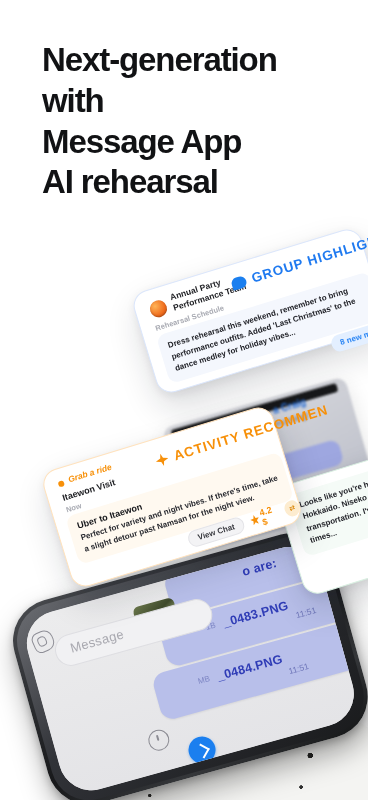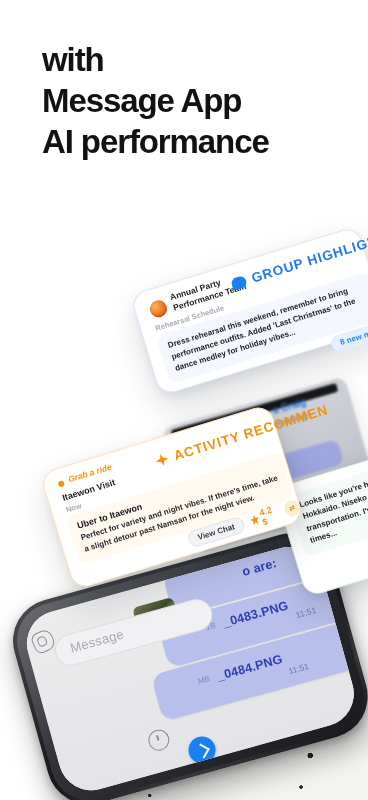--- a/index.html
+++ b/index.html
@@ -233,23 +233,24 @@
     background:#f5fbf7;border-radius:9px;padding:7px 9px;
     font-size:8px;line-height:1.55;color:#23242a;font-weight:600;
   }
 </style>
 </head>
 <body>
 
 <div class="stage">
 
   <div class="headline">
+    <span class="ln">Next-generation</span>
     <span class="ln">with</span>
     <span class="ln">Message App</span>
-    <span class="ln">AI performance</span>
+    <span class="ln">AI rehearsal</span>
   </div>
 
   <div class="terrazzo"></div>
 
   <div class="phone-wrap">
     <div class="phone-body">
       <div class="phone-rim">
         <div class="phone-screen">
           <div class="chat-area">
 

